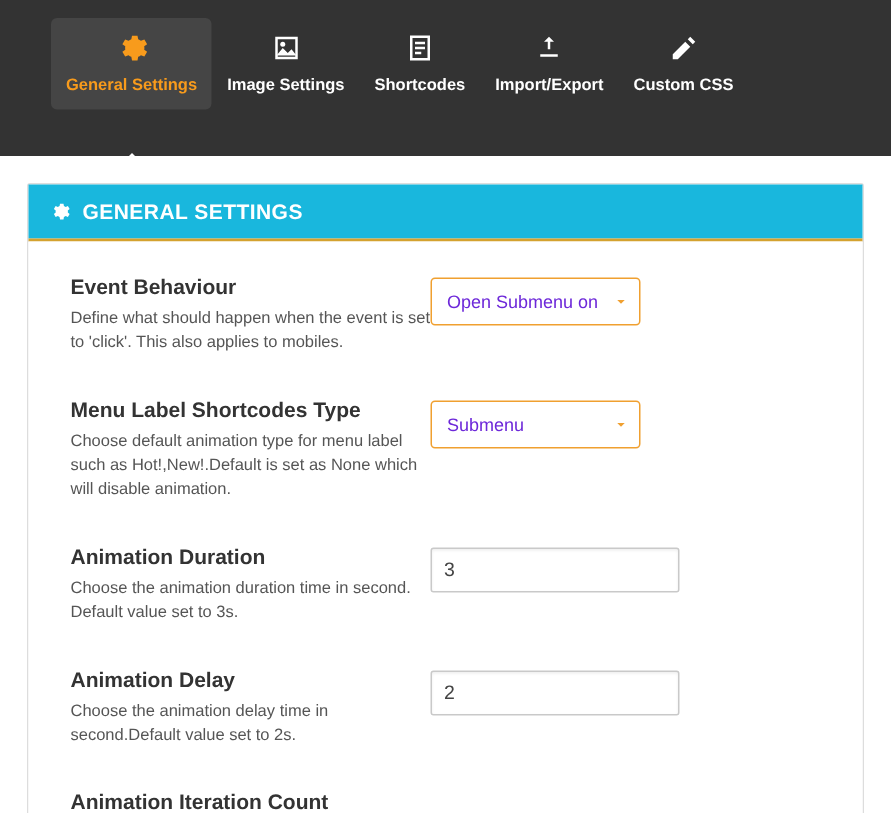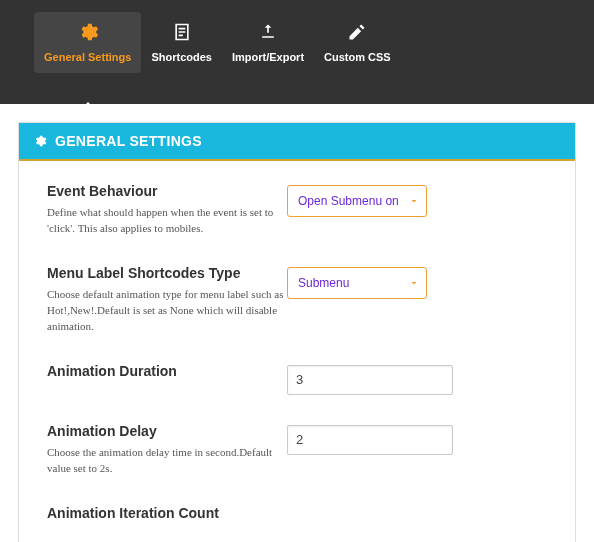--- a/index.html
+++ b/index.html
@@ -102,21 +102,20 @@
   .field-title {
     font-size: 14px;
     font-weight: bold;
     color: #333;
     margin-bottom: 6px;
   }
   .field-desc {
     font-size: 11px;
     color: #555;
     line-height: 1.45;
-    font-family: Liberation Serif, serif;
   }
   .right {
     flex: 0 0 auto;
     padding-top: 2px;
   }
   .select-wrap {
     position: relative;
     width: 140px;
     height: 32px;
     border: 1px solid #f0a030;
@@ -162,20 +161,30 @@
     <div class="tab active">
       <span class="ticon">
         <svg viewBox="0 0 24 24" width="22" height="22">
             <path fill="#f89b1c" d="M12 8a4 4 0 100 8 4 4 0 000-8zm9 4a7 7 0 00-.1-1.2l2.1-1.6-2-3.4-2.5 1a7 7 0 00-2-1.2L16 3h-4l-.5 2.6a7 7 0 00-2 1.2l-2.5-1-2 3.4 2.1 1.6A7 7 0 007 12c0 .4 0 .8.1 1.2L5 14.8l2 3.4 2.5-1a7 7 0 002 1.2L12 21h4l.5-2.6a7 7 0 002-1.2l2.5 1 2-3.4-2.1-1.6c.1-.4.1-.8.1-1.2z"></path>
           </svg>
       </span>
       <span>General Settings</span>
     </div>
 
 
+    <div class="tab">
+      <span class="ticon">
+        <svg viewBox="0 0 24 24" width="20" height="20">
+            <path fill="#fff" d="M4 4h16v16H4z" stroke="#fff" stroke-width="2" fill-opacity="0"></path>
+            <circle cx="9" cy="9" r="2" fill="#fff"></circle>
+            <path fill="#fff" d="M4 18l5-6 4 4 3-3 4 5z"></path>
+          </svg>
+      </span>
+      <span>Image Settings</span>
+    </div>
 
     <div class="tab">
       <span class="ticon">
         <svg viewBox="0 0 24 24" width="20" height="20">
             <path fill="#fff" d="M5 3h14v18H5z" fill-opacity="0" stroke="#fff" stroke-width="2"></path>
             <path stroke="#fff" stroke-width="2" d="M8 8h8M8 12h8M8 16h5"></path>
           </svg>
       </span>
       <span>Shortcodes</span>
     </div>
@@ -244,20 +253,21 @@
                   <path fill="#f0a030" d="M7 10l5 5 5-5z"></path>
                 </svg>
             </span>
           </div>
         </div>
       </div>
 
       <div class="row">
         <div class="left">
           <div class="field-title">Animation Duration</div>
+          <div class="field-desc">Choose the animation duration time in second. Default value set to 3s.</div>
         </div>
         <div class="right">
           <input type="text" class="text-input" value="3" style="">
         </div>
       </div>
 
       <div class="row">
         <div class="left">
           <div class="field-title">Animation Delay</div>
           <div class="field-desc">Choose the animation delay time in second.Default value set to 2s.</div>

